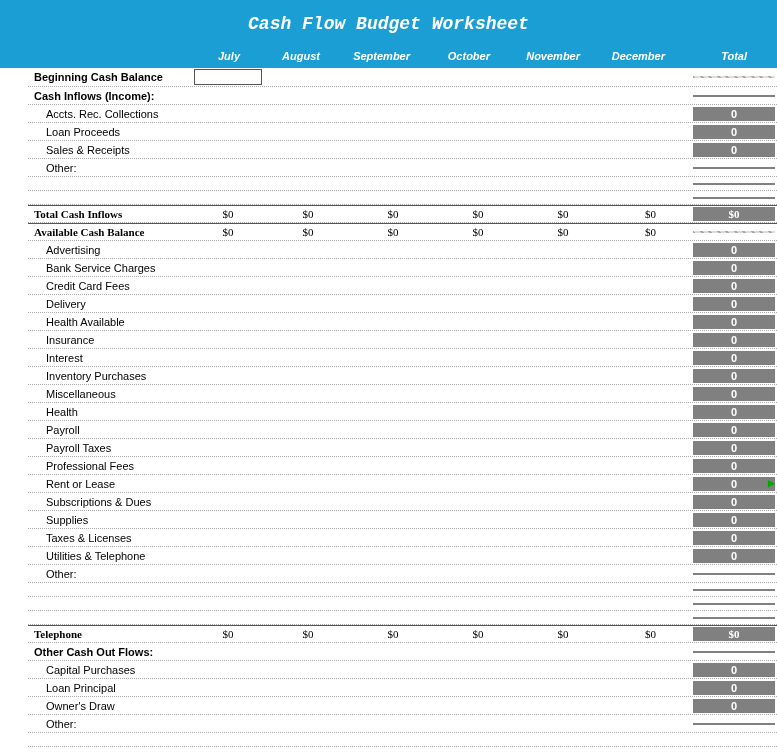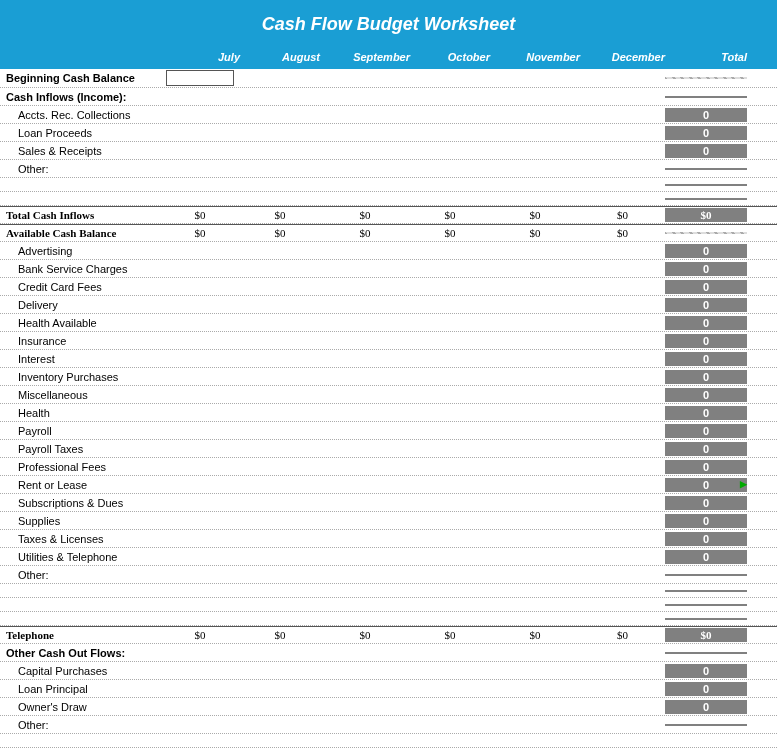--- a/index.html
+++ b/index.html
@@ -7,20 +7,21 @@
       font-family: Arial, sans-serif;
       font-size: 11px;
       background: #fff;
       width: 777px;
     }
 
     .header {
       background: #1a9ed4;
       text-align: center;
       padding: 14px 0 10px 0;
+      font-family: Liberation Mono, monospace;
     }
     .header h1 {
       font-style: italic;
       font-weight: bold;
       font-size: 18px;
       color: #fff;
     }
 
     .col-headers {
       display: grid;
@@ -40,20 +41,21 @@
     .worksheet {
       width: 100%;
     }
 
     .row {
       display: grid;
       grid-template-columns: 160px 80px 80px 90px 80px 90px 85px 82px;
       border-bottom: 1px dotted #aaa;
       min-height: 18px;
       align-items: center;
+      margin-left: 28px;
     }
 
     .cell {
       padding: 1px 4px;
       font-size: 11px;
       text-align: center;
       color: #000;
     }
 
     .cell-label {

